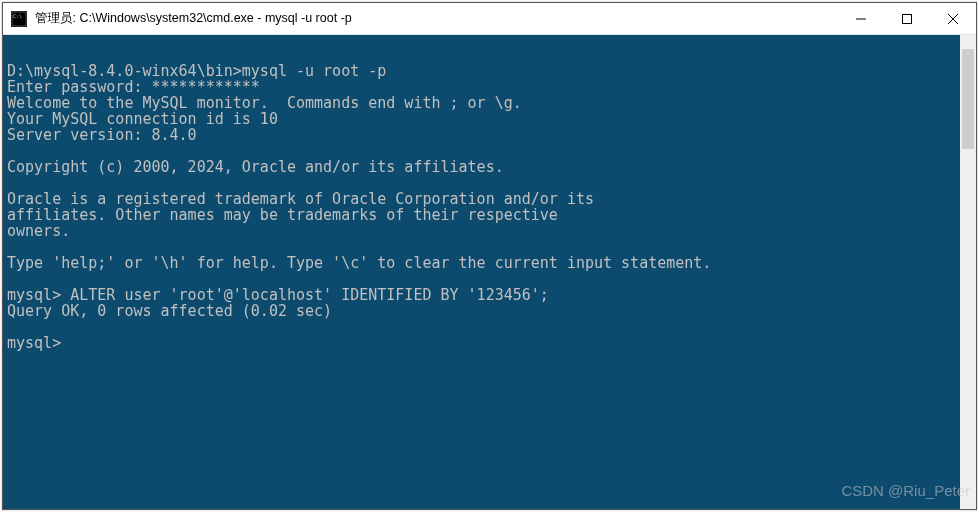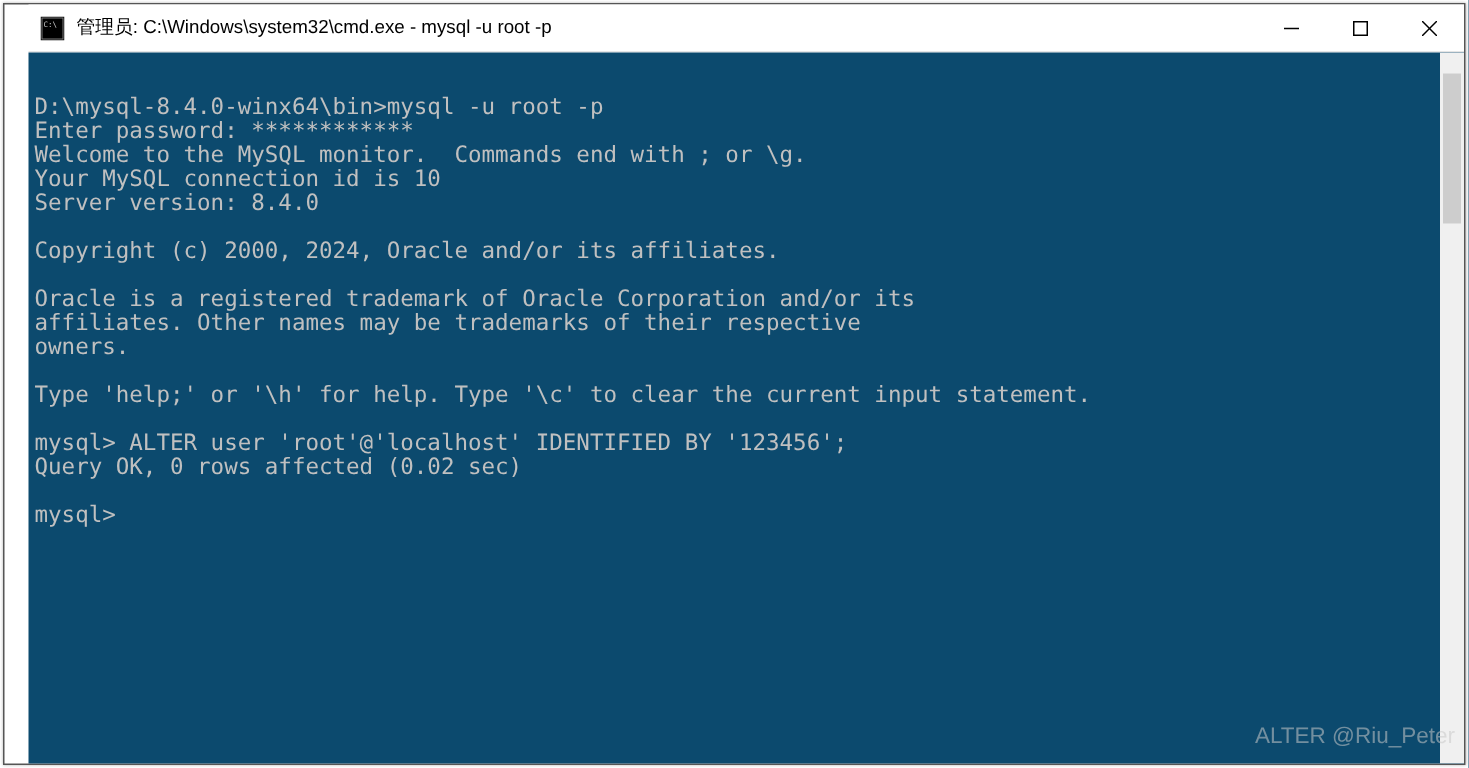--- a/index.html
+++ b/index.html
@@ -13,21 +13,20 @@
   }
   .window {
     width: 975px;
     height: 508px;
     margin: 2px;
     border: 1px solid #555;
     background: #ffffff;
     display: flex;
     flex-direction: column;
     box-shadow: 0 0 2px rgba(0,0,0,0.3);
-    padding-left: 16px;
   }
   .titlebar {
     height: 32px;
     background: #ffffff;
     display: flex;
     align-items: center;
     border-bottom: 1px solid #e5e5e5;
   }
   .titlebar-icon {
     width: 16px;
@@ -146,16 +145,16 @@
 
 Type 'help;' or '\h' for help. Type '\c' to clear the current input statement.
 
 mysql&gt; ALTER user 'root'@'localhost' IDENTIFIED BY '123456';
 Query OK, 0 rows affected (0.02 sec)
 
 mysql&gt;</div>
     <div class="scrollbar">
       <div class="scrollbar-thumb"></div>
     </div>
-    <div class="watermark">ALTER @Riu_Peter</div>
+    <div class="watermark">CSDN @Riu_Peter</div>
   </div>
 
 </div>
 
 </body></html>

